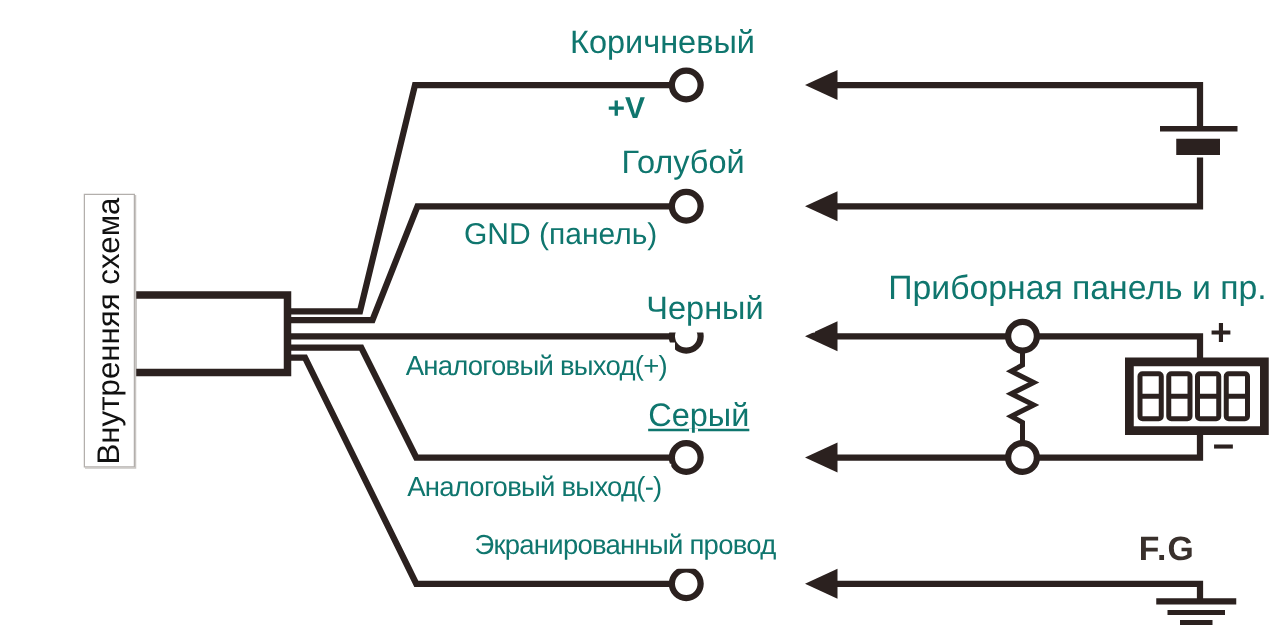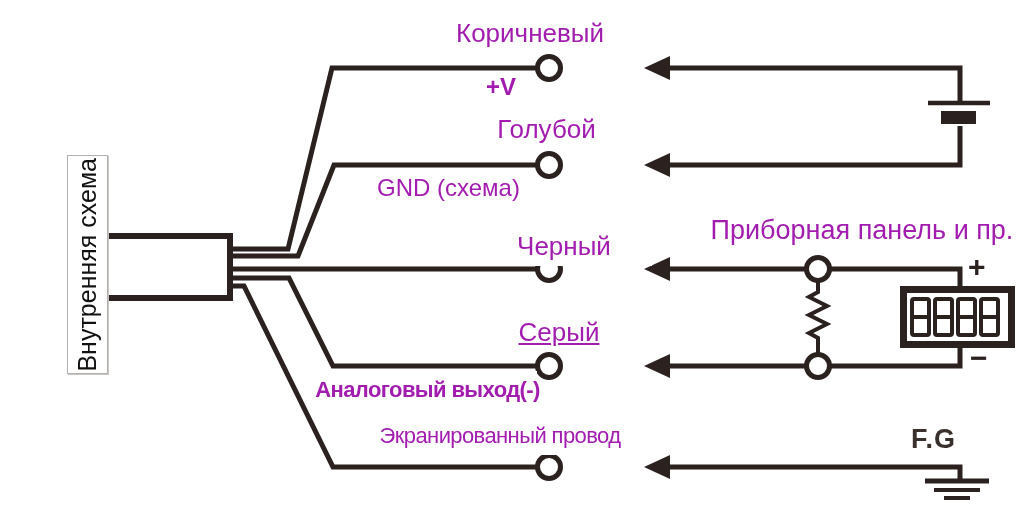--- a/index.html
+++ b/index.html
@@ -3,21 +3,21 @@
 <meta charset="utf-8">
 <style>
   html,body{margin:0;padding:0;background:#ffffff;}
   #stage{
     position:relative;width:1024px;height:507px;background:#ffffff;
     font-family:"Liberation Sans","DejaVu Sans",sans-serif;color:#111111;
     overflow:hidden;
   }
   #wiring-svg{position:absolute;left:0;top:0;}
   .lbl{
-    position:absolute;background:#ffffff;color:#a21caf;
+    position:absolute;background:#ffffff;color:#0f766e;
     display:flex;align-items:center;justify-content:center;
     white-space:nowrap;line-height:1.05;
   }
   .fs22{font-size:22px;letter-spacing:-0.6px;}
   .fs24{font-size:24px;}
   .fs26{font-size:26px;}
   .fs27{font-size:27px;text-align:center;}
   .bold{font-weight:bold;}
   .bare{background:transparent;}
   .vbox{
@@ -109,26 +109,27 @@
   </svg>
 
   <div class="vbox">
     <span class="vtext">Внутренняя схема</span>
   </div>
 
   <div class="lbl fs26" style="left:442px;top:14px;width:176px;height:39px;">Коричневый</div>
   <div class="lbl fs24 bold bare" style="left:486px;top:74px;height:26px;">+V</div>
 
   <div class="lbl fs26" style="left:457px;top:110px;width:179px;height:39px;">Голубой</div>
-  <div class="lbl fs24" style="left:367px;top:168px;width:163px;height:39px;">GND (схема)</div>
+  <div class="lbl fs24" style="left:367px;top:168px;width:163px;height:39px;">GND (панель)</div>
 
   <div class="lbl fs26" style="left:476px;top:228px;width:176px;height:38px;">Черный</div>
+  <div class="lbl fs22" style="left:318px;top:274px;width:222px;height:38px;">Аналоговый выход(+)</div>
 
   <div class="lbl fs26" style="left:496px;top:314px;width:126px;height:38px;text-decoration:underline;">Серый</div>
-  <div class="lbl fs22" style="left:318px;top:371px;width:219px;height:38px;font-weight:bold;">Аналоговый выход(-)</div>
+  <div class="lbl fs22" style="left:318px;top:371px;width:219px;height:38px;">Аналоговый выход(-)</div>
 
   <div class="lbl fs22" style="left:378px;top:417px;width:244px;height:38px;">Экранированный провод</div>
 
 
   <div class="lbl fs27" style="left:707px;top:209px;width:310px;height:43px;">Приборная панель и пр.</div>
 
 
   <div class="sign" style="left:968px;top:250px;">+</div>
   <div class="sign" style="left:970px;top:341px;">−</div>
 

